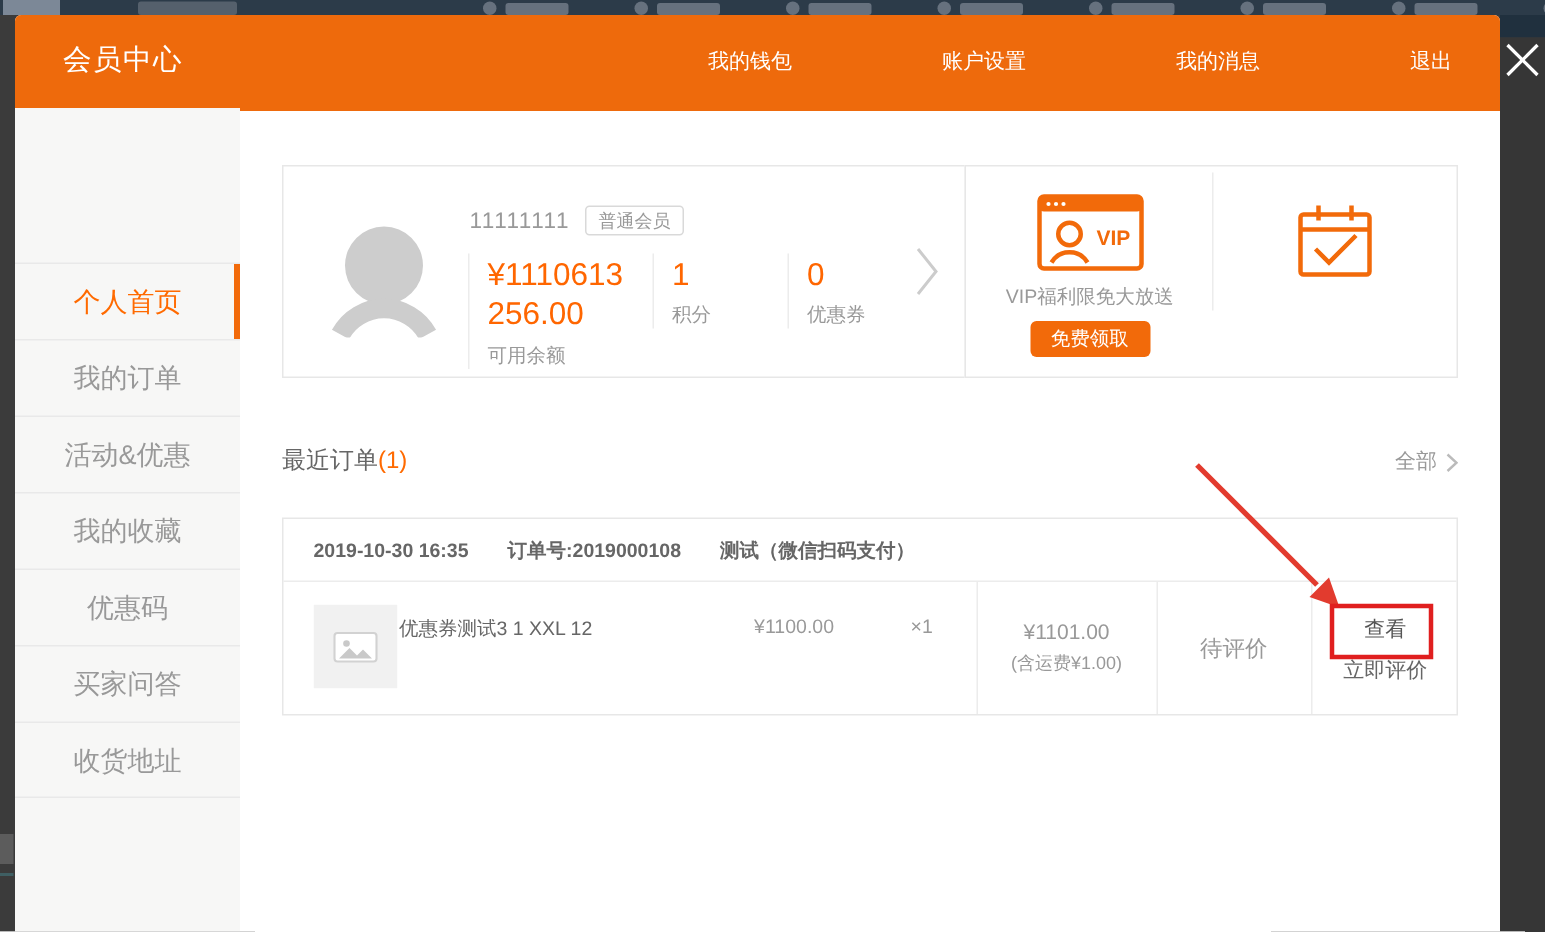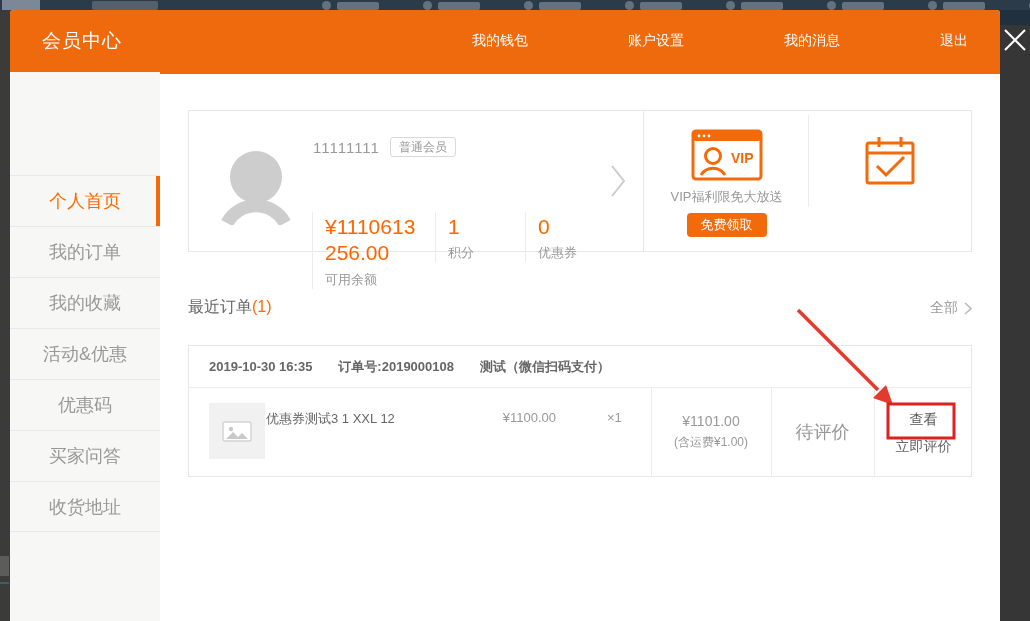--- a/index.html
+++ b/index.html
@@ -41,21 +41,21 @@
   
   .card{position:absolute;background:#fff;border:1px solid #e7e7e7;box-sizing:border-box;}
   .user-card{left:178px;top:100px;width:456px;height:142px;}
   .vip-card{left:633px;top:100px;width:329px;height:142px;}
 
   .avatar{position:absolute;left:28px;top:36px;width:78px;height:78px;}
   .u-row{position:absolute;left:124px;top:26px;display:flex;align-items:center;gap:10px;}
   .username{font-size:15px;color:#999;letter-spacing:1px;}
   .badge{font-size:12px;color:#999;border:1px solid #d9d9d9;border-radius:3px;padding:2px 8px;line-height:14px;}
   .stats{position:absolute;left:123px;top:58px;display:flex;align-items:flex-start;}
-  .stat{border-left:1px solid #ececec;padding:2px 12px 0;box-sizing:border-box;margin-top:43px;}
+  .stat{border-left:1px solid #ececec;padding:2px 12px 0;box-sizing:border-box;}
   .stat .val{font-size:21px;color:#f60;line-height:1.25;}
   .stat-balance{width:123px;}
   .stat-balance .val{word-break:break-all;}
   .stat-points{width:90px;}
   .stat-coupons{width:96px;}
   .stat .lab{font-size:13px;color:#999;margin-top:4px;white-space:nowrap;}
   .u-chevron{position:absolute;right:16px;top:52px;}
 
   .vip-left{position:absolute;left:0;top:0;width:165px;height:100%;text-align:center;}
   .vip-left::after{content:"";position:absolute;right:0;top:4px;height:92px;width:1px;background:#ececec;}
@@ -81,21 +81,21 @@
   .vl1{left:462px;} .vl2{left:582px;} .vl3{left:685px;}
   .p-img{position:absolute;left:20px;top:15px;width:56px;height:56px;}
   .p-name{position:absolute;left:77px;top:22px;font-size:13px;color:#666;}
   .p-price{position:absolute;left:285px;top:22px;width:82px;text-align:right;font-size:13px;color:#999;}
   .p-qty{position:absolute;left:418px;top:22px;font-size:13px;color:#999;}
   .o-total{position:absolute;left:462px;top:0;width:120px;height:100%;display:flex;flex-direction:column;
            align-items:center;justify-content:center;gap:5px;}
   .o-total .total{font-size:14px;color:#999;}
   .o-total .ship{font-size:12px;color:#999;}
   .o-status{position:absolute;left:582px;top:0;width:103px;height:100%;display:flex;align-items:center;
-            justify-content:center;font-size:18px;color:#999;}
+            justify-content:center;font-size:15px;color:#999;}
   .o-actions{position:absolute;left:685px;top:0;width:99px;height:100%;display:flex;flex-direction:column;
              align-items:center;justify-content:center;gap:9px;}
   .act-view{font-size:14px;color:#555;cursor:pointer;line-height:18px;}
   .act-review{font-size:14px;color:#666;cursor:pointer;line-height:18px;}
 
   
   .annotation{position:absolute;left:0;top:0;width:1030px;height:621px;pointer-events:none;z-index:50;}
 </style>
 </head>
 <body>
@@ -162,22 +162,22 @@
         <span class="nav-item">账户设置</span>
         <span class="nav-item">我的消息</span>
         <span class="nav-item">退出</span>
       </div>
     </div>
 
     <div class="sidebar">
       <div class="side-items">
         <div class="side-item active">个人首页</div>
         <div class="side-item">我的订单</div>
+        <div class="side-item">活动&amp;优惠</div>
         <div class="side-item">我的收藏</div>
-        <div class="side-item">活动&amp;优惠</div>
         <div class="side-item">优惠码</div>
         <div class="side-item">买家问答</div>
         <div class="side-item">收货地址</div>
       </div>
     </div>
 
     <div class="card user-card">
       <div class="avatar">
         <svg width="78" height="78" viewBox="0 0 78 78">
           <circle cx="39" cy="30" r="26" fill="#cdcdcd"></circle>

